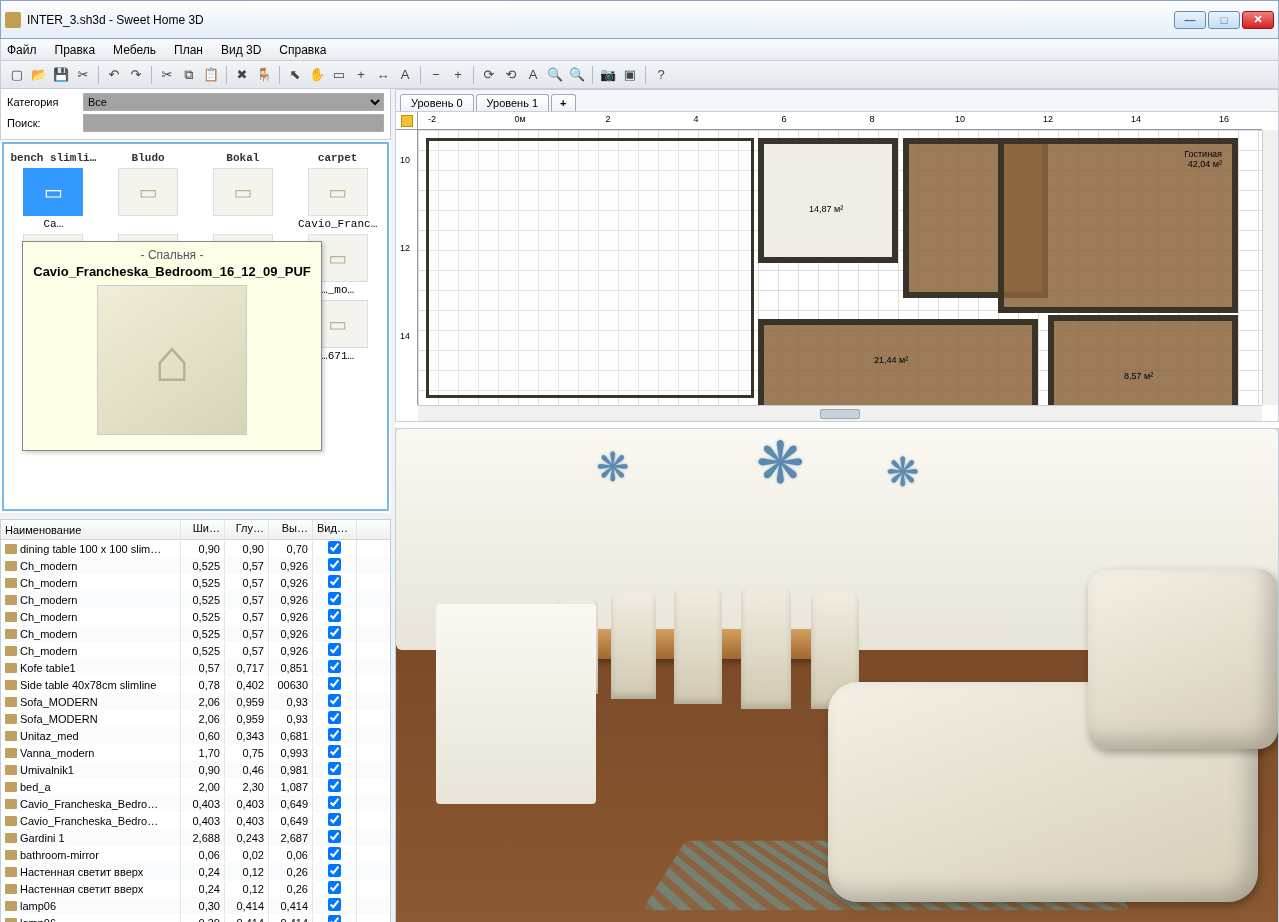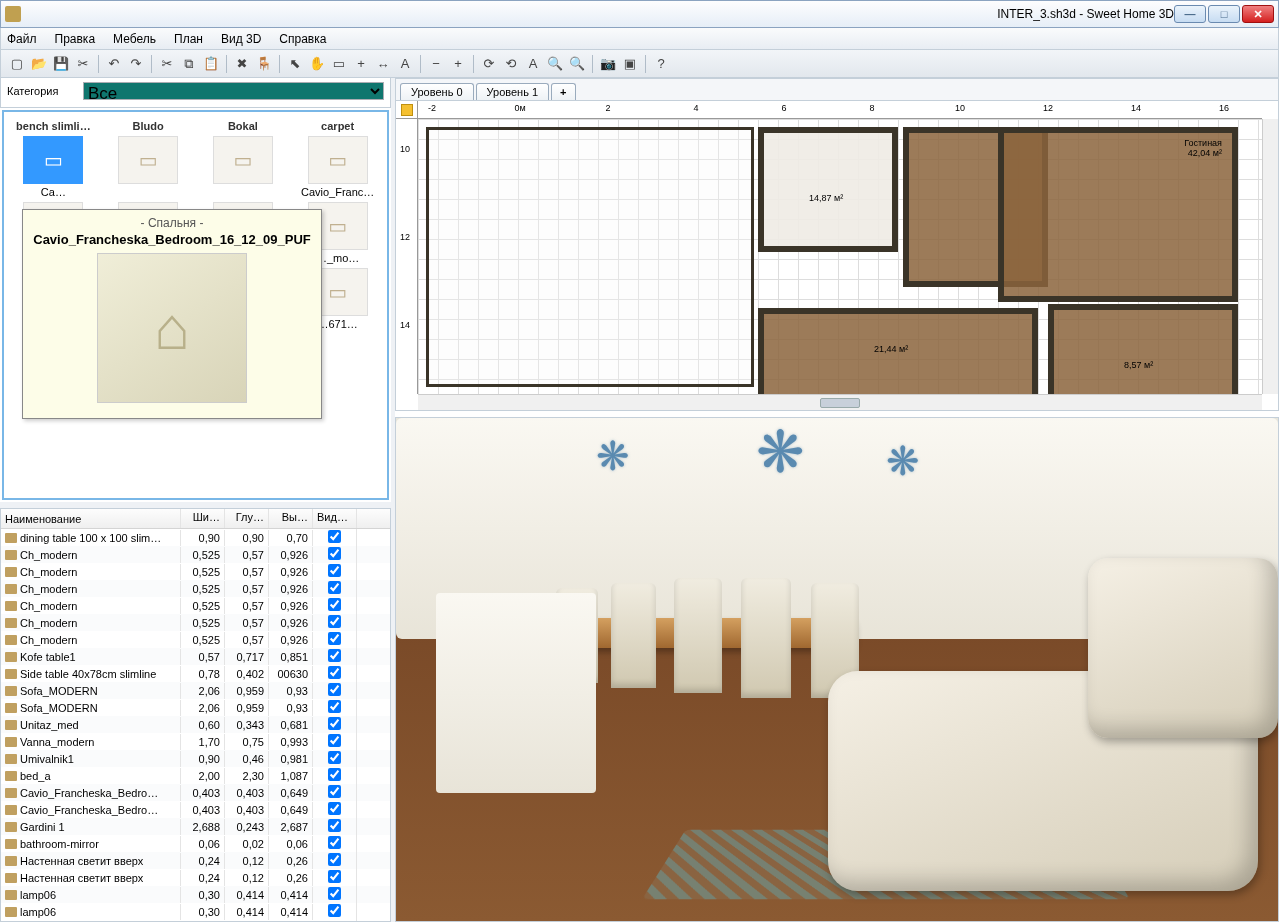--- a/index.html
+++ b/index.html
@@ -1,40 +1,40 @@
 <!DOCTYPE html>
 <html><head>
 <meta charset="utf-8">
 <style>
 * { box-sizing: border-box; margin: 0; padding: 0; font-family: "Segoe UI", Tahoma, sans-serif; }
 body { background: #fff; overflow: hidden; width: 1279px; height: 922px; }
-.titlebar { height: 28px; background: linear-gradient(#fdfdfe,#e6eef7); border: 1px solid #8ba3c0; display: flex; align-items: center; padding: 0 4px; text-align: right; }
+.titlebar { height: 39px; background: linear-gradient(#fdfdfe,#e6eef7); border: 1px solid #8ba3c0; display: flex; align-items: center; padding: 0 4px; }
 .titlebar .app-icon { width: 16px; height: 16px; background: #c0a050; margin-right: 6px; border-radius: 2px; }
 .titlebar .title { flex: 1; font-size: 12px; color: #000; }
 .win-btns { display: flex; gap: 2px; }
 .win-btn { width: 32px; height: 18px; border: 1px solid #6a8ab0; border-radius: 3px; display: flex; align-items: center; justify-content: center; font-size: 11px; font-weight: bold; }
 .win-min, .win-max { background: linear-gradient(#eaf3fb,#c7dcf2); color: #4a6a8a; }
 .win-close { background: linear-gradient(#f08080,#d42020); color: #fff; border-color: #a01010; }
 .menubar { height: 22px; background: linear-gradient(#fafbfc,#e8edf3); border: 1px solid #c4cfd9; border-top: none; display: flex; align-items: center; padding: 8px 6px; font-size: 12px; }
 .menubar span { margin-right: 18px; cursor: default; }
 .toolbar { height: 28px; background: linear-gradient(#f2f5f8,#e2e7ed); border: 1px solid #c4cfd9; border-top: none; display: flex; align-items: center; padding: 0 6px; gap: 2px; }
 .tbtn { width: 20px; height: 20px; display: flex; align-items: center; justify-content: center; font-size: 13px; color: #444; cursor: pointer; border-radius: 2px; }
 .tsep { width: 1px; height: 18px; background: #b0bcc8; margin: 0 3px; }
 .main { display: flex; height: 844px; }
 .left-col { width: 395px; display: flex; flex-direction: column; border-right: 4px solid #eef1f5; }
 .catalog-filters { border: 1px solid #c4cfd9; border-top: none; padding: 4px 6px; font-size: 11px; }
 .catalog-filters .row { display: flex; align-items: center; margin-bottom: 3px; gap: 16px; }
 .catalog-filters label { width: 60px; }
-.catalog-filters select, .catalog-filters input { flex: 1; border: 1px solid #abadb3; font-size: 17px; height: 18px; background: #0f766e; }
+.catalog-filters select, .catalog-filters input { flex: 1; border: 1px solid #abadb3; font-size: 11px; height: 18px; background: #a3a3a3; }
 .catalog { flex: 1; border: 2px solid #79b7e7; overflow: hidden; margin: 2px; position: relative; background: #fff; }
 .catalog-grid { display: grid; grid-template-columns: repeat(4, 1fr); padding: 6px 2px; gap: 4px 0; }
 .cat-item { text-align: center; font-size: 11px; position: relative; }
 .cat-item .thumb { width: 60px; height: 48px; margin: 0 auto; background: #f5f3ee; border: 1px solid #ddd; display:flex;align-items:center;justify-content:center;color:#c0b090;font-size:20px; }
 .cat-item.selected .thumb { background: #3399ff; color:#fff; border-color:#3399ff; }
-.cat-item .lbl { overflow: hidden; text-overflow: ellipsis; white-space: nowrap; padding: 2px 4px 0; }
+.cat-item .lbl { overflow: hidden; text-overflow: ellipsis; white-space: nowrap; padding: 2px 4px 0; font-family: Liberation Mono, monospace; }
 .cat-item .lbl.head { font-weight: bold; color: #333; }
 .tooltip { position: absolute; left: 18px; top: 97px; width: 300px; height: 210px; background: #fdfde8; border: 1px solid #888; z-index: 20; text-align: center; padding: 6px; font-size: 12px; box-shadow: 2px 2px 4px rgba(0,0,0,0.2); }
 .tooltip .t-cat { color: #555; }
 .tooltip .t-name { font-weight: bold; font-size: 13px; margin: 2px 1px 6px; }
 .tooltip .t-img { width: 150px; height: 150px; margin: 0 auto; background: linear-gradient(145deg,#f0eed8,#d8d4b8); border: 1px solid #ccc; display:flex;align-items:center;justify-content:center;color:#b8b08a;font-size:60px; }
 .left-split { height: 6px; background: #eef1f5; cursor: row-resize; }
 .furniture-table { height: 414px; border: 1px solid #c4cfd9; overflow: hidden; font-size: 11px; background: #fff; }
 .ft-head { display: flex; background: linear-gradient(#fdfdfd,#efefef); border-bottom: 1px solid #d4d4d4; height: 20px; }
 .ft-head div, .ft-row div { border-right: 1px solid #e4e4e4; padding: 2px 4px; overflow: hidden; white-space: nowrap; text-overflow: ellipsis; }
 .col-name { width: 180px; display:flex; align-items:center; gap:3px; }
@@ -135,20 +135,24 @@
     <div class="tbtn">?</div>
   </div>
 
 <div class="main">
   <div class="left-col">
     <div class="catalog-filters">
       <div class="row">
         <label>Категория</label>
         <select><option>Все</option></select>
       </div>
+      <div class="row">
+        <label>Поиск:</label>
+        <input type="text" value="" style="">
+      </div>
     </div>
 
     <div class="catalog">
       <div class="catalog-grid" id="catalog-grid">
           <div class="cat-item">
             <div class="lbl head">bench slimli…</div>
           </div>
           <div class="cat-item">
             <div class="lbl head">Bludo</div>
           </div>

